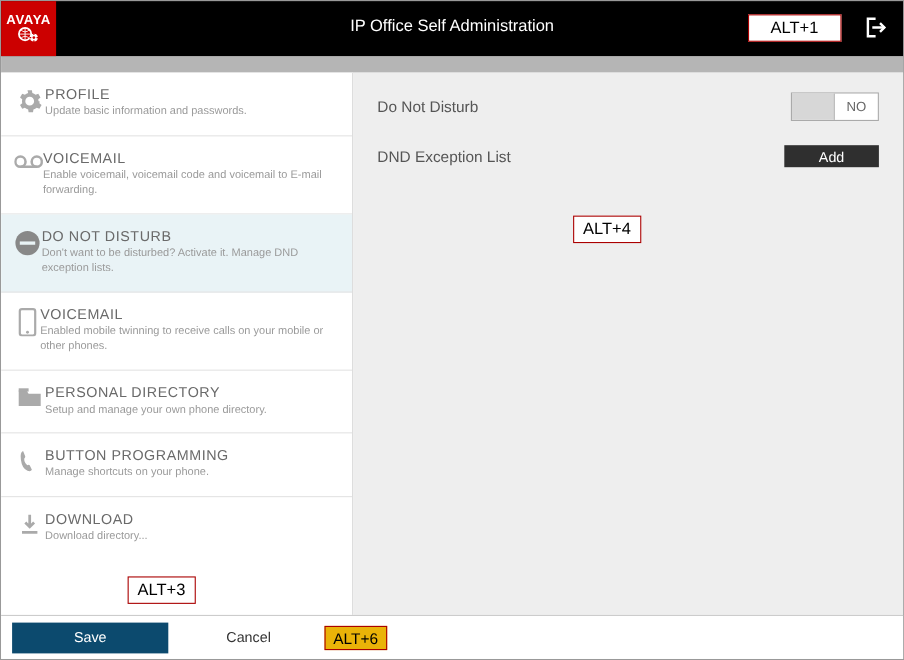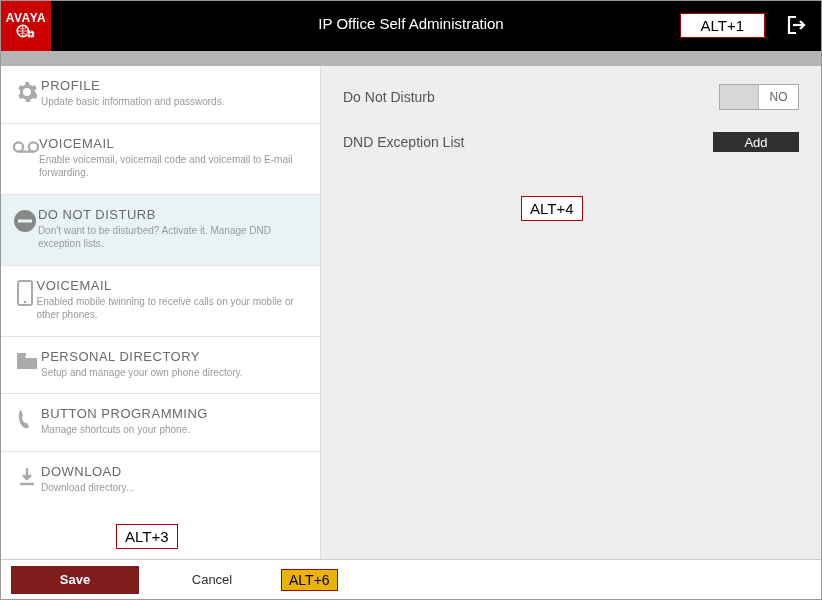--- a/index.html
+++ b/index.html
@@ -30,21 +30,21 @@
     .main { flex:1; background:#eee; padding:18px 22px; position:relative;}
     .row { display:flex; align-items:center; justify-content:space-between; margin-bottom:22px; }
     .row .label { color:#555; font-size:14px; }
     .toggle { width:80px; height:26px; border:1px solid #aaa; display:flex; background:#fff; }
     .toggle .half { width:50%; display:flex; align-items:center; justify-content:center; font-size:12px; color:#666;text-align:right;}
     .toggle .half.knob { background:#d7d7d7; border-right:1px solid #bbb;}
     .addbtn { width: 86px; height:20px; background:#2f2f2f; color:#fff; border:none; font-size:13px; display:flex; align-items:center; justify-content:center; cursor:pointer;}
     .hint4 { position:absolute; left:200px; top:130px; background:#fff; border:1px solid #a00; padding:3px 8px; font-size:15px; color:#000; }
 
     .footer { height:40px; border-top:1px solid #ccc; display:flex; align-items:center; padding-left:10px; gap:8px; background:#fff; position:relative;}
-    .savebtn { width:128px; height:28px; background:#7f1d1d; color:#fff; border:none; font-size:13px; cursor:pointer;font-weight:bold;}
+    .savebtn { width:142px; height:28px; background:#0c4a6e; color:#fff; border:none; font-size:13px; cursor:pointer;}
     .cancelbtn { width:130px; height:28px; background:#fff; color:#333; border:none; font-size:13px; cursor:pointer;}
     .hint6 { background:#eab308; border:1px solid #a00; padding:2px 7px; font-size:14px; color:#000; margin-left:-4px; }
   </style>
 </head>
 <body>
 
 <div class="window">
 
   <div class="titlebar">
     <div class="logo">

